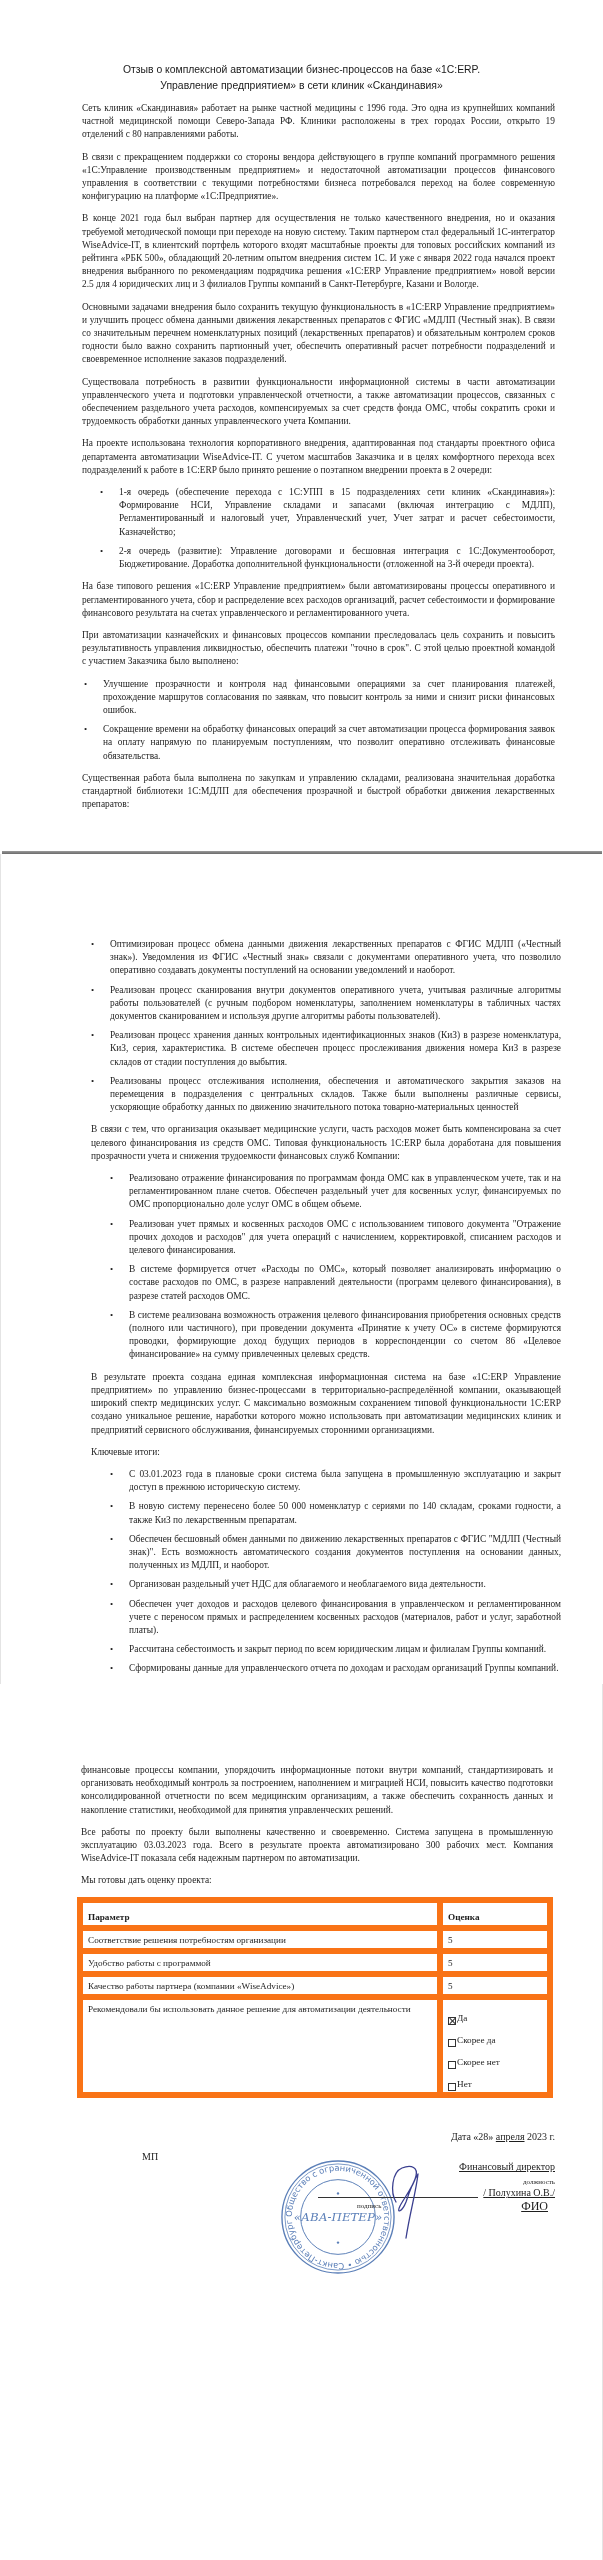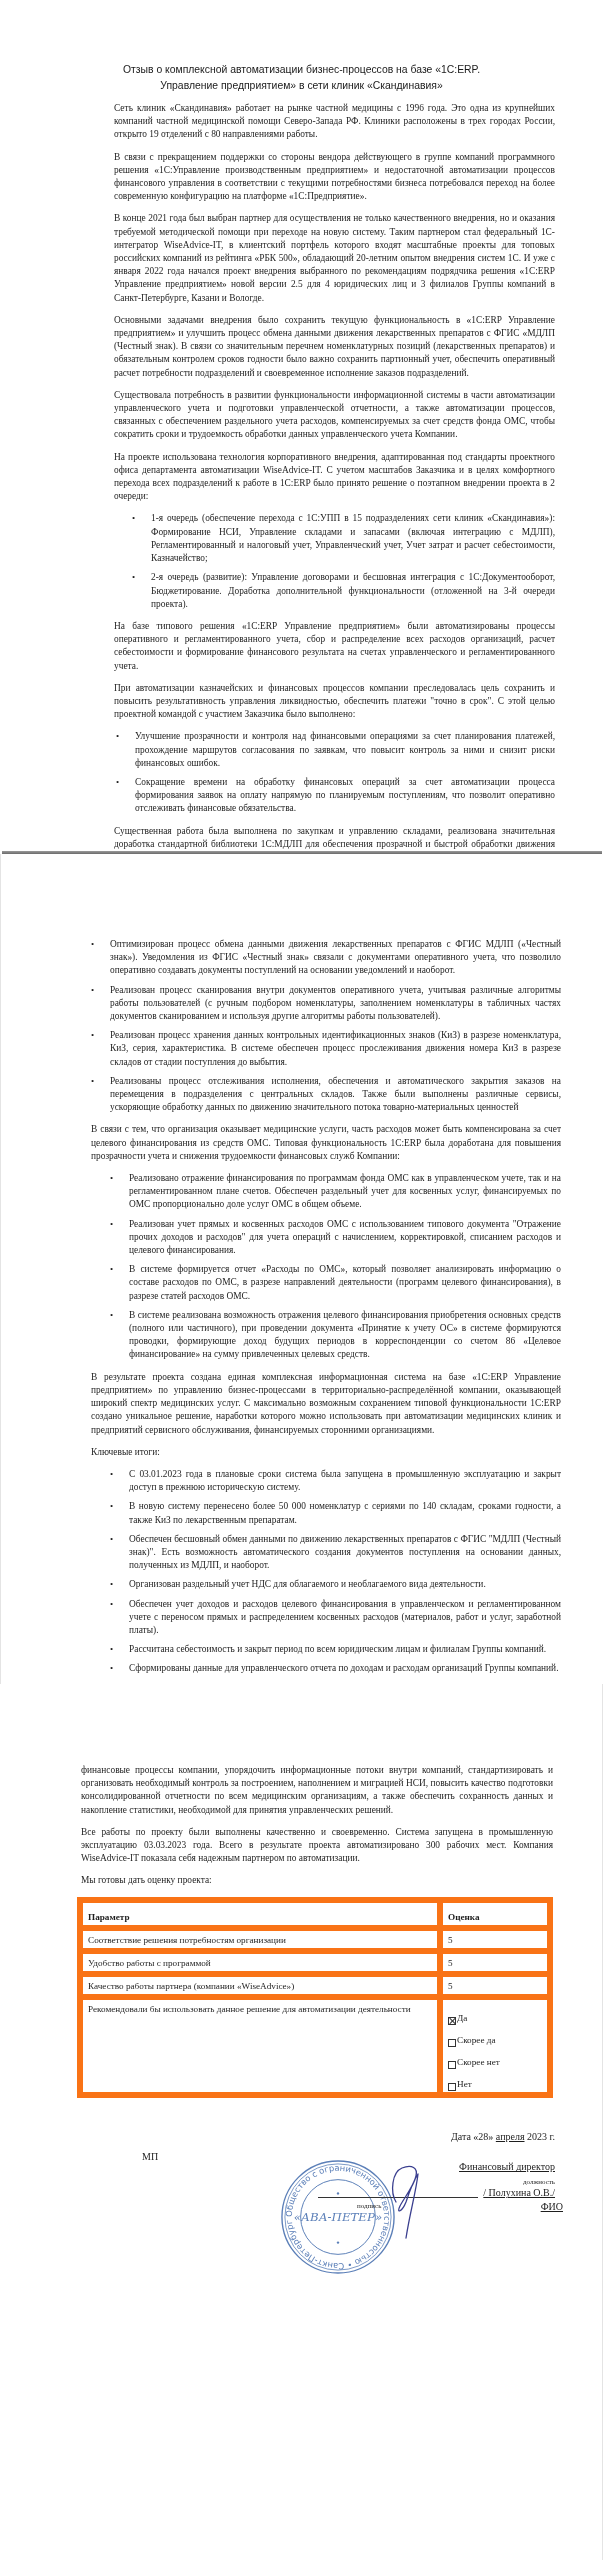--- a/index.html
+++ b/index.html
@@ -28,21 +28,21 @@
   .doc-title {
     font-family: "Liberation Sans", "DejaVu Sans", sans-serif;
     font-weight: normal;
     font-size: 10.4px;
     line-height: 16px;
     text-align: center;
     padding: 0 100px;
     margin-bottom: 8px;
     color: #1a1a1a;
   }
-  .content { padding-left: 114px; padding-right: 48px; }
+  .content { padding-left: 82px; padding-right: 48px; }
   .page-2 .content, .page-3 .content { padding-left: 90px; padding-right: 42px; }
   .page-3 .content { padding-left: 81px; padding-right: 49px; }
   p.para {
     text-align: justify;
     margin-bottom: 9px;
   }
   ul.bullets {
     list-style: none;
     margin-bottom: 9px;
   }
@@ -112,21 +112,21 @@
   .position-caption { position: absolute; right: 47px; top: 60px; font-size: 7px; text-align: center; }
   .sig-line {
     position: absolute; left: 318px; top: 81px;
     width: 160px; height: 1px; background: #333;
   }
   .name-label {
     position: absolute; right: 47px; top: 70px;
     font-size: 10px; text-decoration: underline;
   }
   .sig-caption { position: absolute; left: 357px; top: 84px; font-size: 7px; }
-  .fio-caption { position: absolute; right: 39px; top: 84px; font-size: 10px; text-decoration: underline; }
+  .fio-caption { position: absolute; right: 54px; top: 84px; font-size: 12px; text-decoration: underline; }
   .stamp { position: absolute; left: 279px; top: 42px; width: 118px; height: 118px; }
   .signature-scribble { position: absolute; left: 388px; top: 46px; width: 40px; height: 80px; }
 </style>
 </head>
 <body>
 
 <section class="page page-1">
   <h1 class="doc-title">Отзыв о комплексной автоматизации бизнес-процессов на базе «1С:ERP. Управление предприятием» в сети клиник «Скандинавия»</h1>
   <div class="content">
     <p class="para">Сеть клиник «Скандинавия» работает на рынке частной медицины с 1996 года. Это одна из крупнейших компаний частной медицинской помощи Северо-Запада РФ. Клиники расположены в трех городах России, открыто 19 отделений с 80 направлениями работы.</p>

